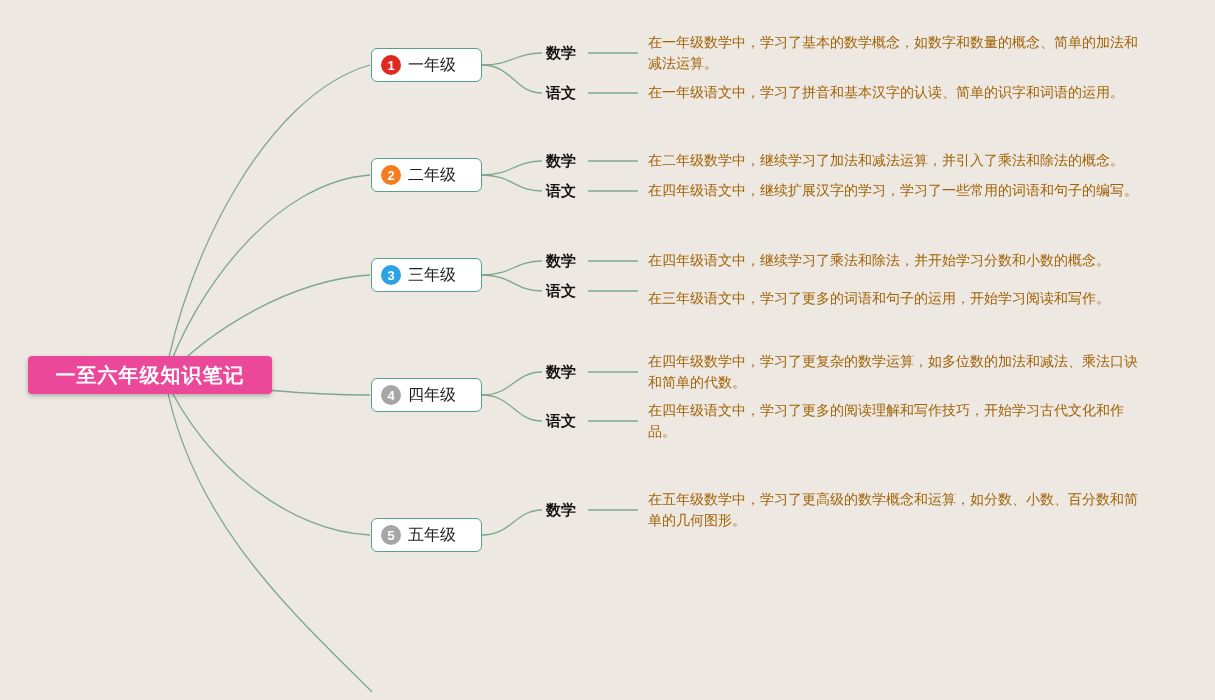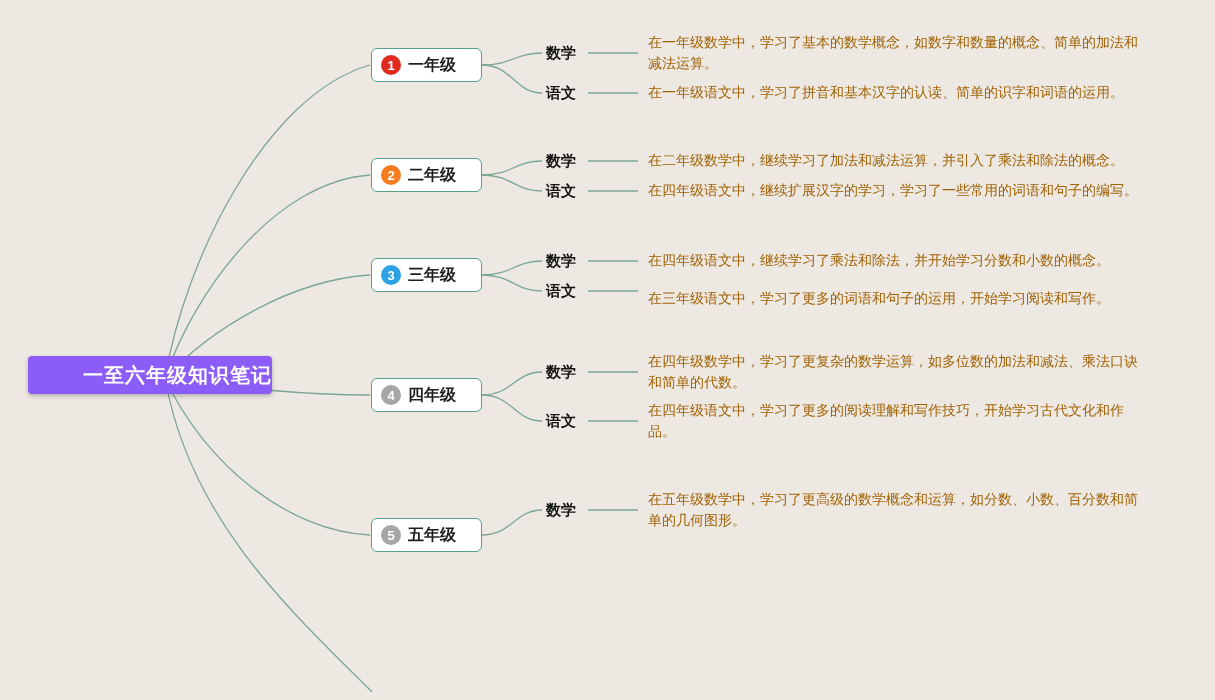--- a/index.html
+++ b/index.html
@@ -26,21 +26,21 @@
     position:absolute;left:371px;width:111px;height:34px;
     background:#ffffff;border:1.5px solid #55a18c;border-radius:6px;
     display:flex;align-items:center;gap:7px;padding-left:9px;
     box-sizing:border-box;z-index:2;
   }
   .badge{
     width:20px;height:20px;border-radius:50%;
     display:flex;align-items:center;justify-content:center;
     color:#fff;font-size:13px;font-weight:bold;flex:0 0 auto;
   }
-  .grade-label{font-size:16px;font-weight:700;color:#1e1e1e;}
+  .grade-label{font-size:16px;font-weight:400;color:#1e1e1e;}
 
   .subject{
     position:absolute;left:546px;height:20px;line-height:20px;
     font-size:15px;color:#141414;z-index:2;white-space:nowrap;font-weight:bold;
   }
   .desc{
     position:absolute;left:648px;width:502px;
     font-size:14px;line-height:21px;color:#a16207;z-index:2;
   }
 </style>
@@ -70,21 +70,21 @@
   <line x1="588" y1="93" x2="638" y2="93"></line>
   <line x1="588" y1="161" x2="638" y2="161"></line>
   <line x1="588" y1="191" x2="638" y2="191"></line>
   <line x1="588" y1="261" x2="638" y2="261"></line>
   <line x1="588" y1="291" x2="638" y2="291"></line>
   <line x1="588" y1="372" x2="638" y2="372"></line>
   <line x1="588" y1="421" x2="638" y2="421"></line>
   <line x1="588" y1="510" x2="638" y2="510"></line>
 </svg>
 
-<div class="root-node" style="background-color: #8b5cf6; justify-content: flex-end;">
+<div class="root-node" style="background-color: #ec4899;">
   <span>一至六年级知识笔记</span>
 </div>
 
 <div class="grade-node" style="top:48px">
   <span class="badge" style="background-color: rgb(224, 42, 31);">1</span>
   <span class="grade-label">一年级</span>
 </div>
 <div class="grade-node" style="top:158px">
   <span class="badge" style="background-color: rgb(245, 124, 31);">2</span>
   <span class="grade-label">二年级</span>

